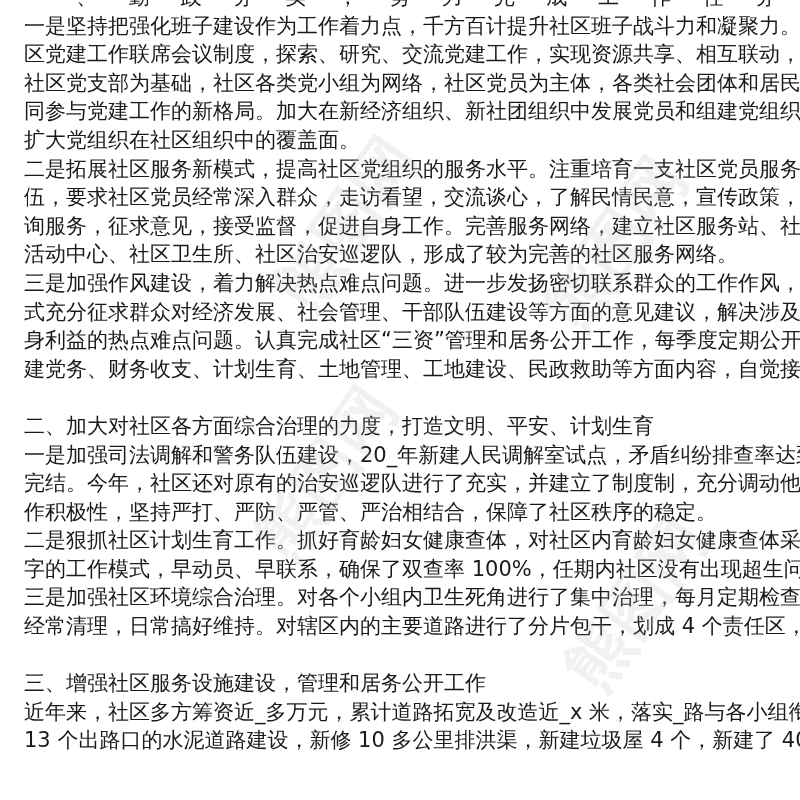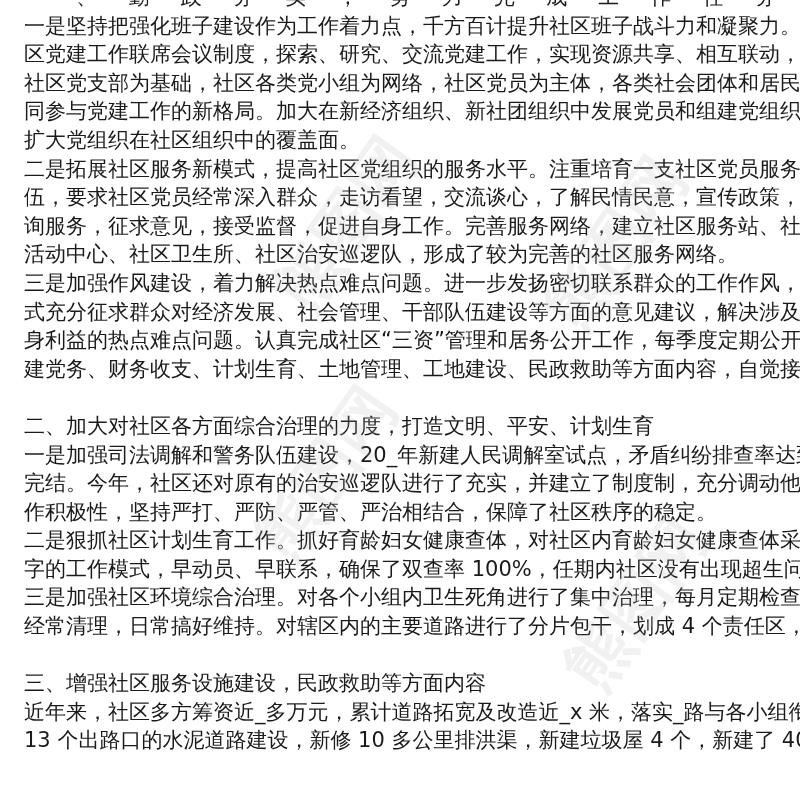--- a/index.html
+++ b/index.html
@@ -46,21 +46,21 @@
   <div class="line blank"></div>
   <div class="line short">二、加大对社区各方面综合治理的力度，打造文明、平安、计划生育</div>
   <div class="line">一是加强司法调解和警务队伍建设，20_年新建人民调解室试点，矛盾纠纷排查率达到 100%</div>
   <div class="line">完结。今年，社区还对原有的治安巡逻队进行了充实，并建立了制度制，充分调动他们的工</div>
   <div class="line short">作积极性，坚持严打、严防、严管、严治相结合，保障了社区秩序的稳定。</div>
   <div class="line">二是狠抓社区计划生育工作。抓好育龄妇女健康查体，对社区内育龄妇女健康查体采取抓“早”</div>
   <div class="line short">字的工作模式，早动员、早联系，确保了双查率 100%，任期内社区没有出现超生问题。</div>
   <div class="line">三是加强社区环境综合治理。对各个小组内卫生死角进行了集中治理，每月定期检查，做到</div>
   <div class="line">经常清理，日常搞好维持。对辖区内的主要道路进行了分片包干，划成 4 个责任区，具体包</div>
   <div class="line blank"></div>
-  <div class="line short">三、增强社区服务设施建设，民政救助等方面内容</div>
+  <div class="line short">三、增强社区服务设施建设，管理和居务公开工作</div>
   <div class="line">近年来，社区多方筹资近_多万元，累计道路拓宽及改造近_x 米，落实_路与各小组衔接点共</div>
   <div class="line">13 个出路口的水泥道路建设，新修 10 多公里排洪渠，新建垃圾屋 4 个，新建了 400 平米的</div>
 </div>
 
 <div class="watermark" style="left:250px; top:180px;">熊图网</div>
 <div class="watermark" style="left:520px; top:200px;">熊图网</div>
 <div class="watermark" style="left:230px; top:430px;">熊图网</div>
 <div class="watermark" style="left:540px; top:560px;">熊图网</div>
 
 </body></html>

